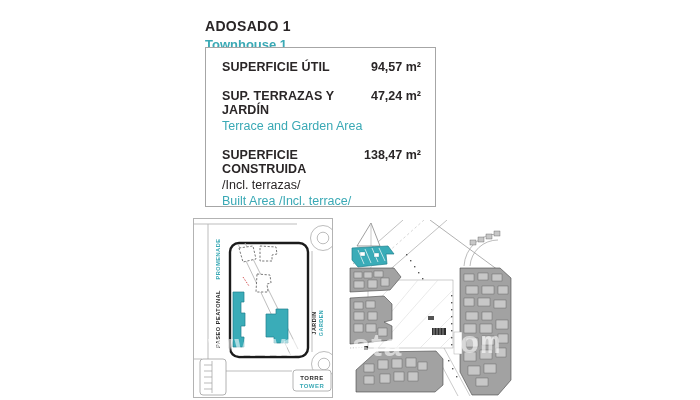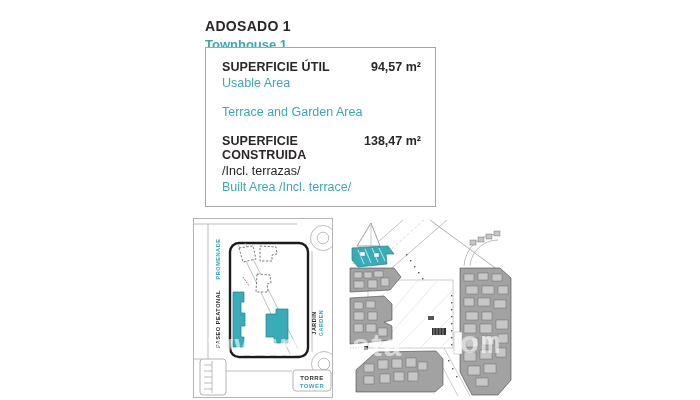--- a/index.html
+++ b/index.html
@@ -49,23 +49,26 @@
     <div class="title">ADOSADO 1</div>
     <div class="subtitle">Townhouse 1</div>
   </div>
 
   <div class="info-box">
     <div class="area-row">
       <div class="row-top">
         <span class="row-label">SUPERFICIE ÚTIL</span>
         <span class="row-value">94,57 m²</span>
       </div>
-      <div class="row-translation">Usable Area</div>
     </div>
     <div class="area-row">
+      <div class="row-top">
+        <span class="row-label">SUP. TERRAZAS Y JARDÍN</span>
+        <span class="row-value">47,24 m²</span>
+      </div>
       <div class="row-translation">Terrace and Garden Area</div>
     </div>
     <div class="area-row">
       <div class="row-top">
         <span class="row-label">SUPERFICIE CONSTRUIDA</span>
         <span class="row-value">138,47 m²</span>
       </div>
       <div class="row-note">/Incl. terrazas/</div>
       <div class="row-translation">Built Area /Incl. terrace/</div>
     </div>

